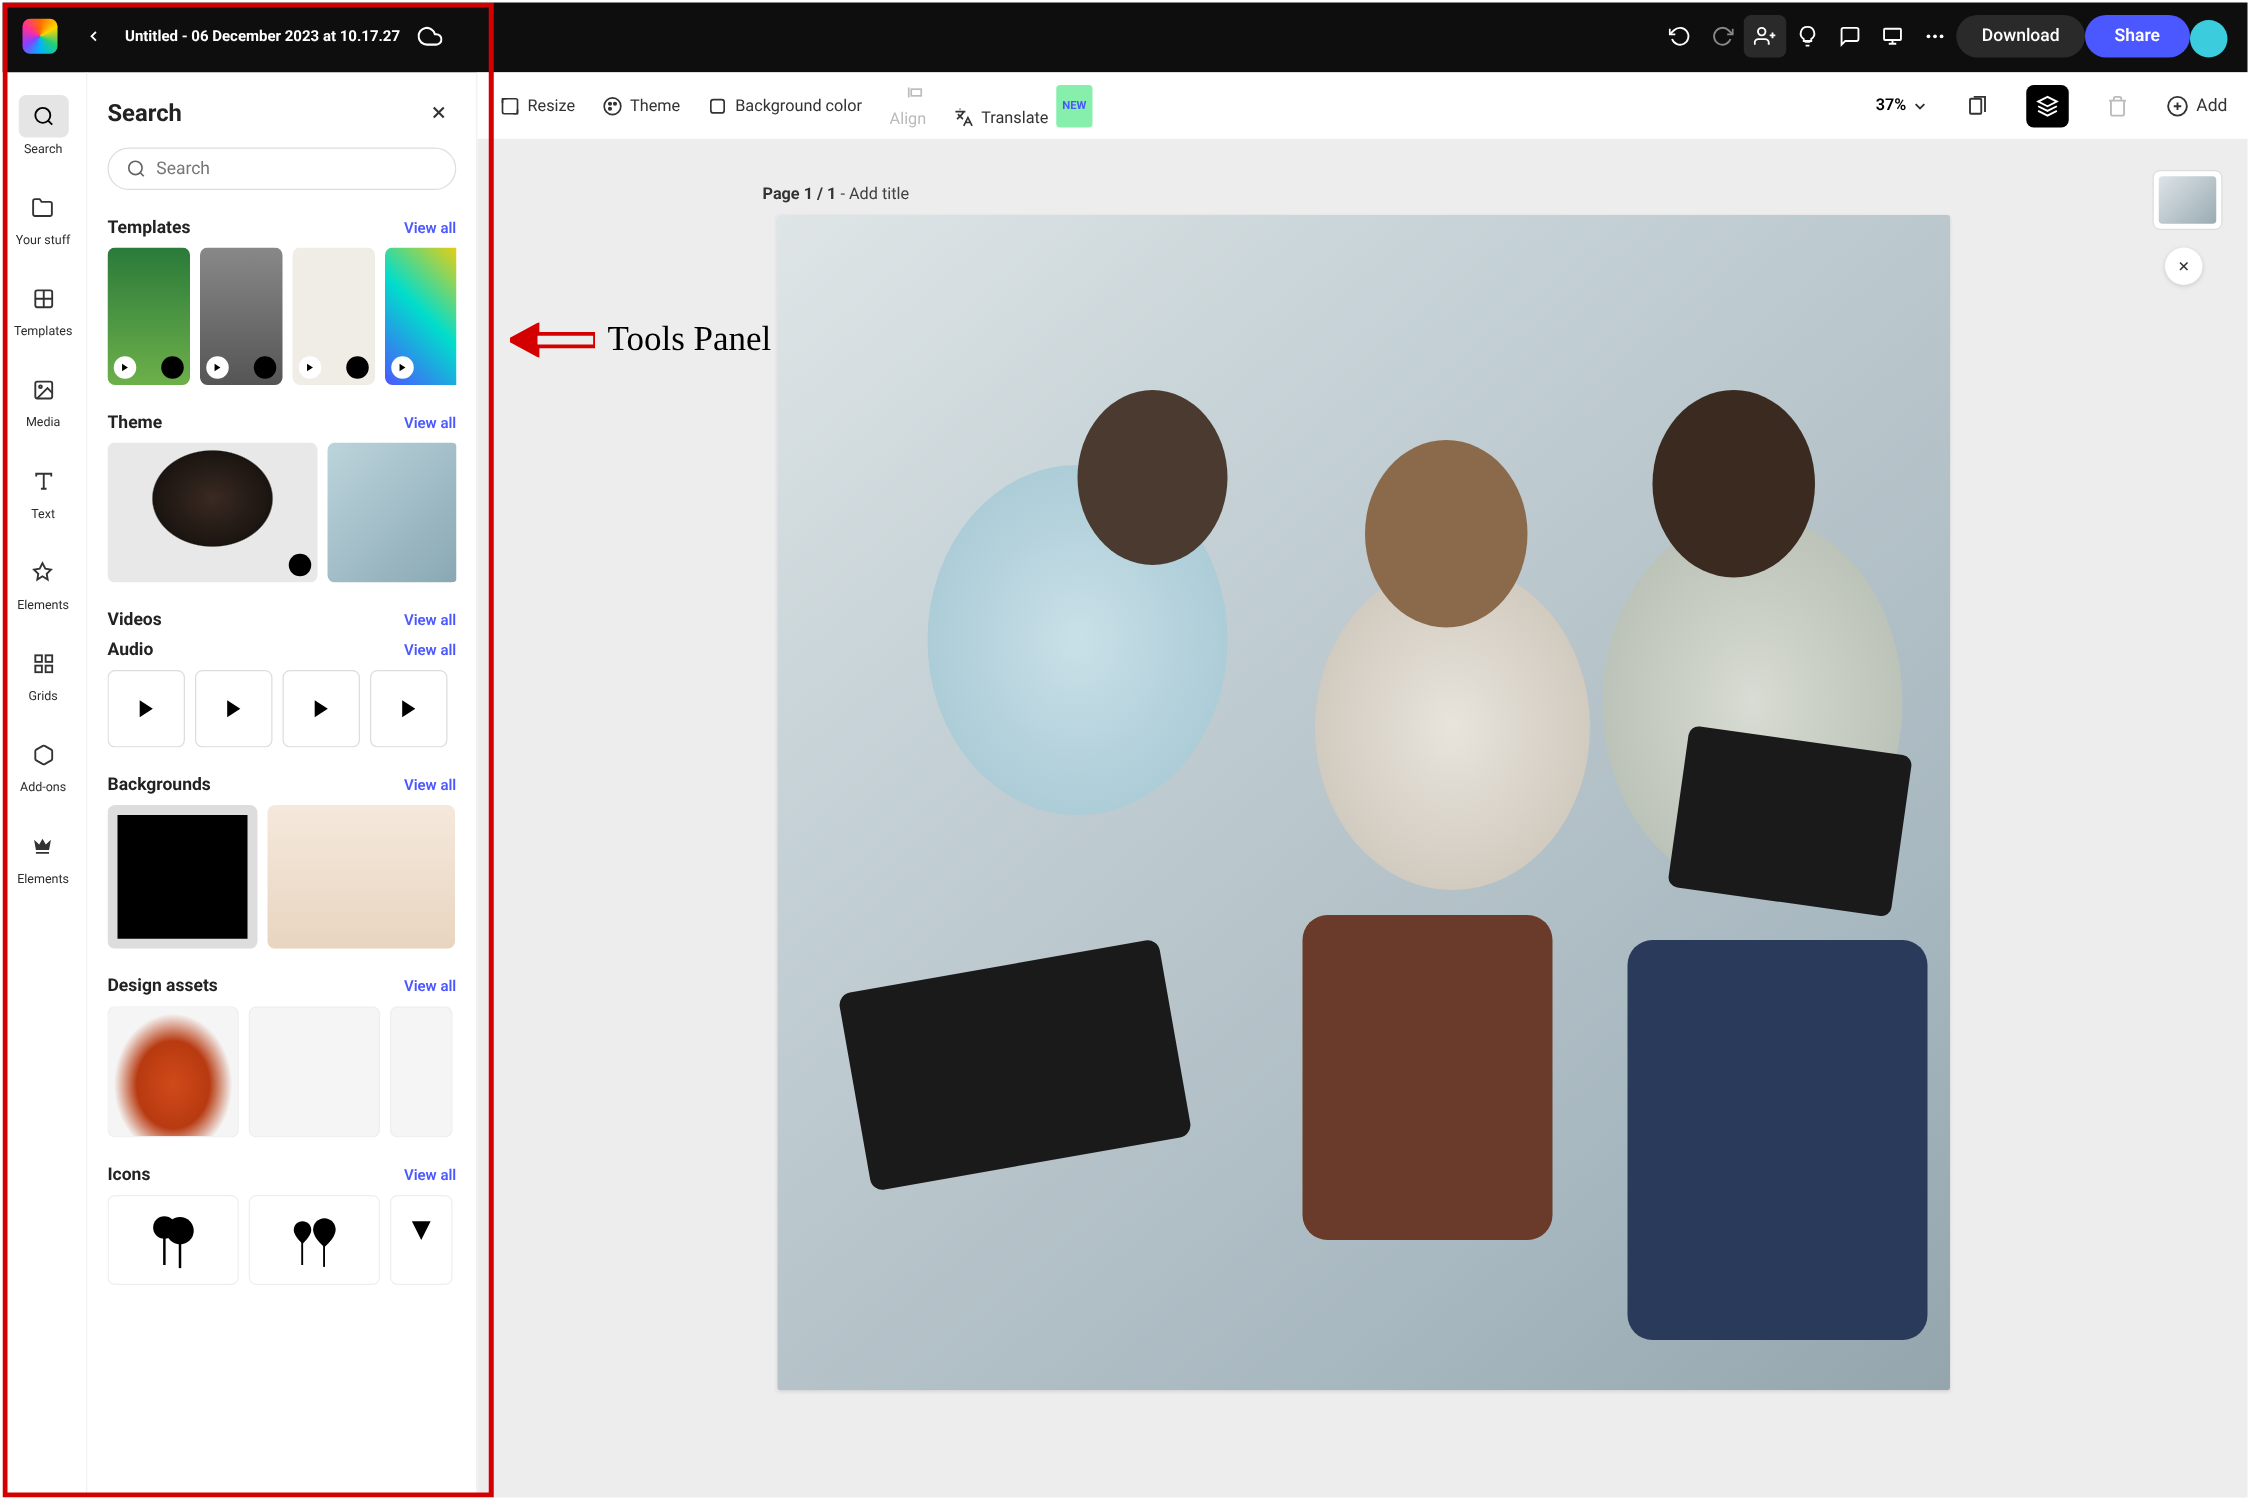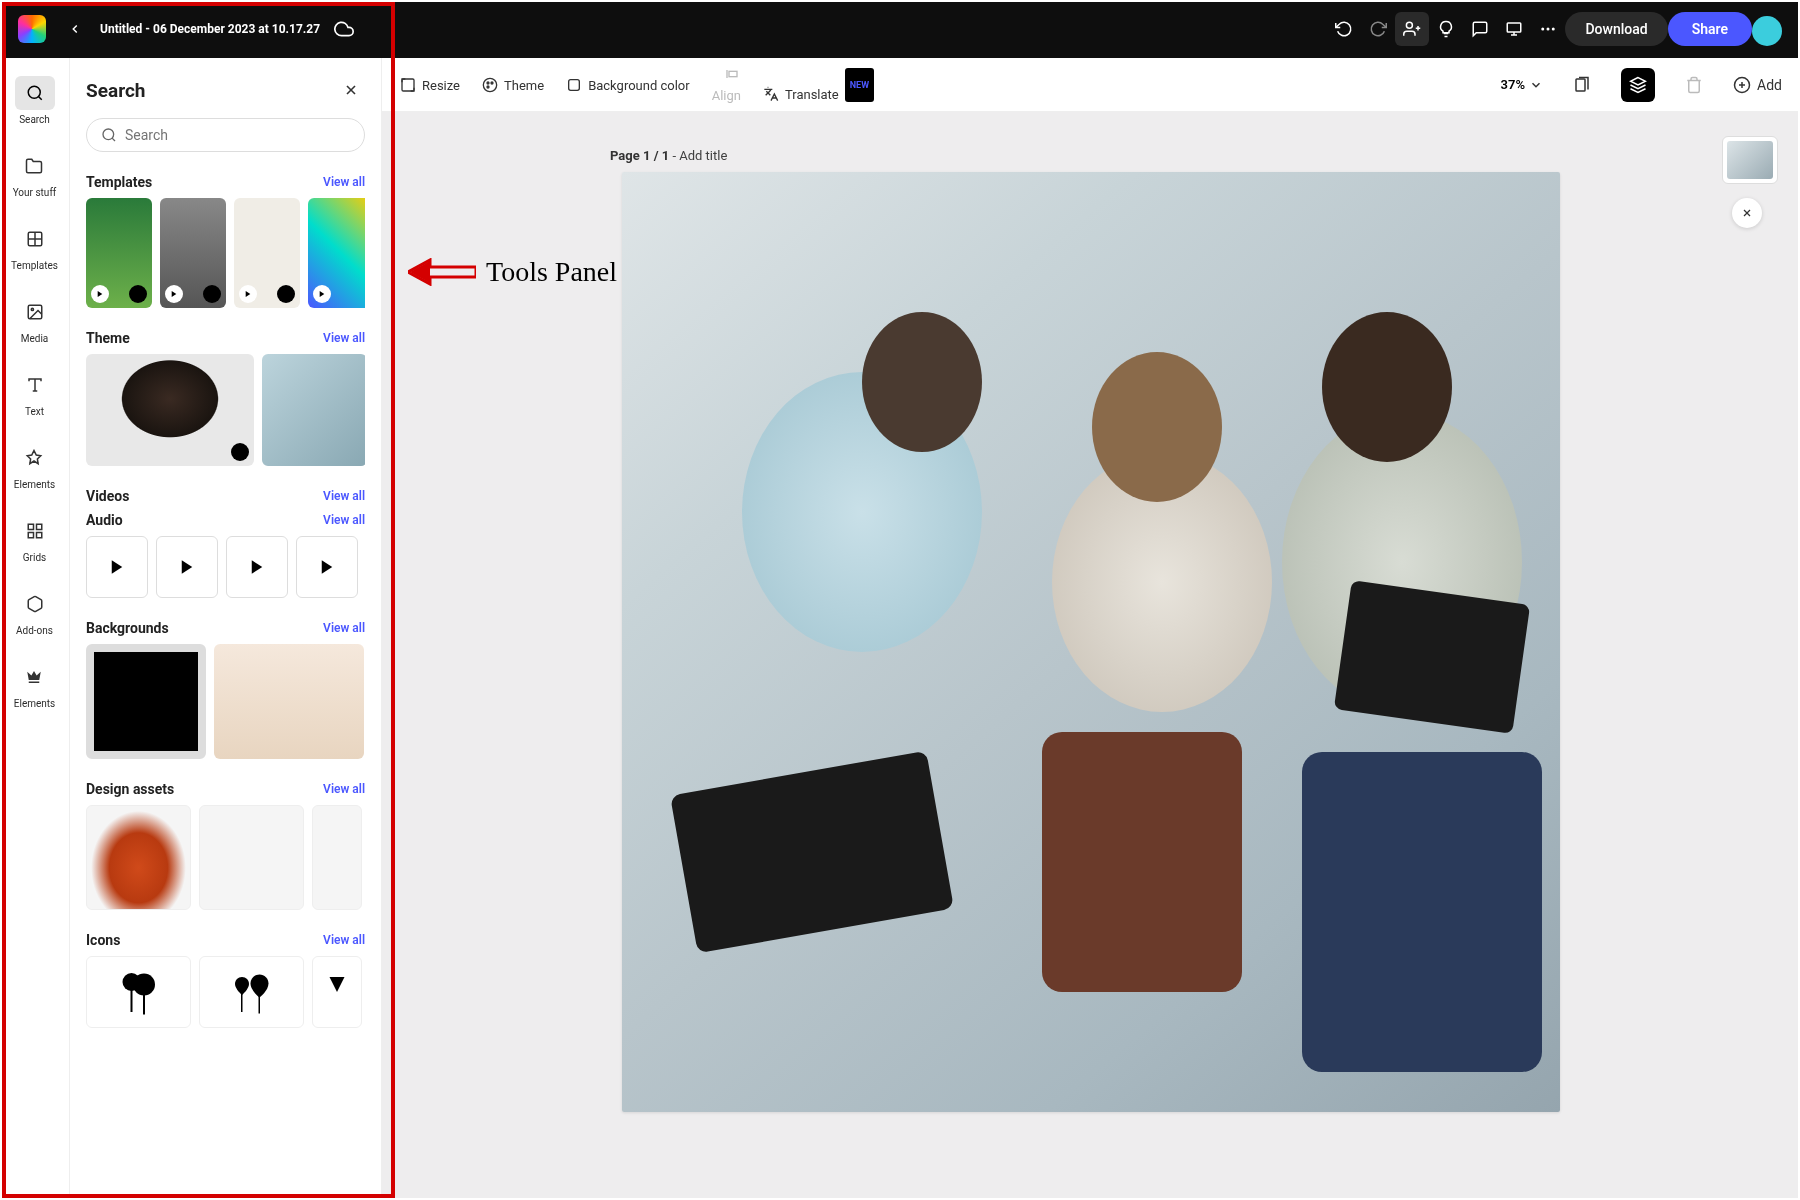--- a/index.html
+++ b/index.html
@@ -47,21 +47,21 @@
 .thumb.asset { width:105px; height:105px; background:#f5f5f5; border:1px solid #eee; }
 .thumb.iconitem { width:105px; height:72px; background:#fff; border:1px solid #eee; display:flex; align-items:center; justify-content:center; }
 .badge-play { position:absolute; bottom:5px; left:5px; width:18px; height:18px; background:#fff; border-radius:50%; display:flex; align-items:center; justify-content:center; }
 .badge-prem { position:absolute; bottom:5px; right:5px; width:18px; height:18px; background:#000; border-radius:50%; }
 .vid-dur { position:absolute; top:6px; left:6px; font-size:10px; color:#fff; font-weight:600; }
 
 .canvas-area { flex:1; background:#eeedee; position:relative; display:flex; flex-direction:column; }
 .context-bar { height:54px; background:#fff; display:flex; align-items:center; padding:0 18px; gap:22px; border-bottom:1px solid #eee; }
 .ctx-item { display:flex; align-items:flex-end; gap:6px; font-size:13px; color:#333; cursor:pointer; }
 .ctx-item.disabled { color:#bbb;flex-direction:column; }
-.badge-new { background:#000000; color:#4b57ff; font-size:9px; font-weight:700; padding:12px 5px; border-radius:3px; }
+.badge-new { background:#86efac; color:#4b57ff; font-size:9px; font-weight:700; padding:12px 5px; border-radius:3px; }
 .ctx-spacer { flex:1; }
 .zoom { display:flex; align-items:center; gap:4px; font-size:13px; font-weight:600; }
 .ctx-icon-btn { width:34px; height:34px; display:flex; align-items:center; justify-content:center; border-radius:6px; cursor:pointer; }
 .ctx-icon-btn.dark { background:#000; color:#fff; }
 .add-btn { display:flex; align-items:center; gap:6px; font-size:14px; }
 
 .canvas-wrap { flex:1; position:relative; display:flex; align-items:flex-start; justify-content:center; overflow:auto; }
 .page-label { position:absolute; top:36px; left:228px; font-size:13px; color:#333; }
 .page-label .muted { color:#404040; }
 .canvas { width:938px; height:940px; margin-top:60px; background:linear-gradient(140deg,#dfe5e7 0%,#c8d4d8 25%,#b8c5cb 50%,#a8b8c0 75%,#95a5ae 100%); border-radius:2px; box-shadow:0 1px 3px rgba(0,0,0,.1); position:relative; overflow:hidden; }

